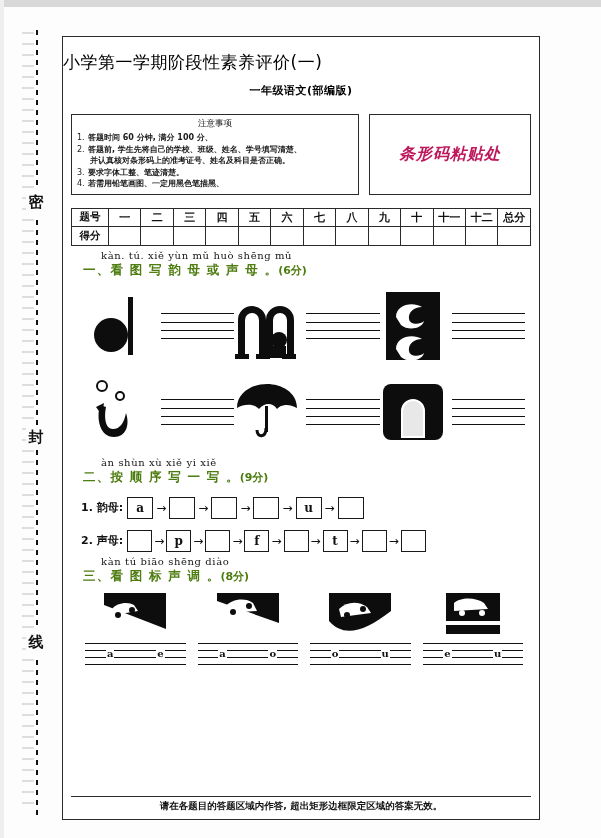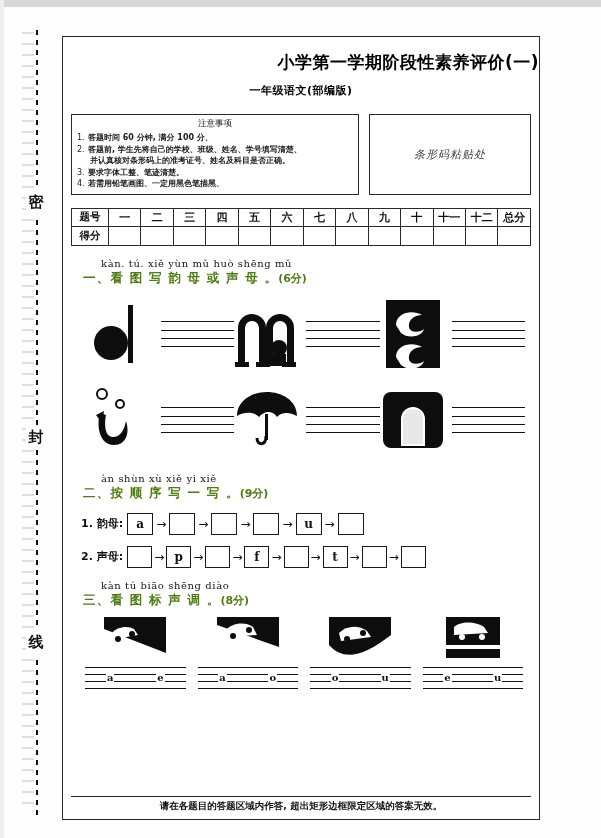--- a/index.html
+++ b/index.html
@@ -71,23 +71,23 @@
     position: absolute;
     left: 62px; top: 36px;
     width: 478px; height: 784px;
     border: 1.5px solid #2a2a2a;
     box-sizing: border-box;
     background: #fff;
   }
 
   
   .title-main {
-    text-align: right;
+    text-align: left;
     font-size: 17px;
-    font-weight: 700;
+    font-weight: 400;
     letter-spacing: .5px;
     margin-top: 14px;
     color: #000;
   }
   .title-sub {
     text-align: center;
     font-size: 11px;
     font-weight: 700;
     letter-spacing: .5px;
     margin-top: 9px;
@@ -126,24 +126,24 @@
 
   .barcode-box {
     flex: 1;
     border: 1.2px solid #2a2a2a;
     box-sizing: border-box;
     display: flex;
     align-items: center;
     justify-content: center;
   }
   .barcode-label {
-    font-size: 11px;
-    font-weight: 400;
+    font-size: 16px;
+    font-weight: 700;
     font-style: italic;
-    color: #404040;
+    color: #be185d;
     letter-spacing: 1px;
   }
 
   
   .score-table {
     margin: 13px 8px 0 8px;
     border-collapse: collapse;
     width: calc(100% - 16px);
     table-layout: fixed;
     font-family: Liberation Serif, serif;
@@ -157,21 +157,21 @@
     font-weight: 700;
     color: #111;
     padding: 0;
   }
   .score-table td.head-cell { width: 36px; font-size: 10.5px; }
   .score-table tr.row-score td { height: 18px; margin-left: 23px; }
 
   
   .qblock { margin: 0 8px; }
   .q-head {
-    margin-top: 12px;
+    margin-top: 4px;
     padding-left: 12px;
   }
   .q-pinyin {
     font-family: "DejaVu Serif", "Liberation Serif", serif;
     font-size: 10px;
     color: #151515;
     letter-spacing: .6px;
     padding-left: 18px;
     white-space: pre;
   }

